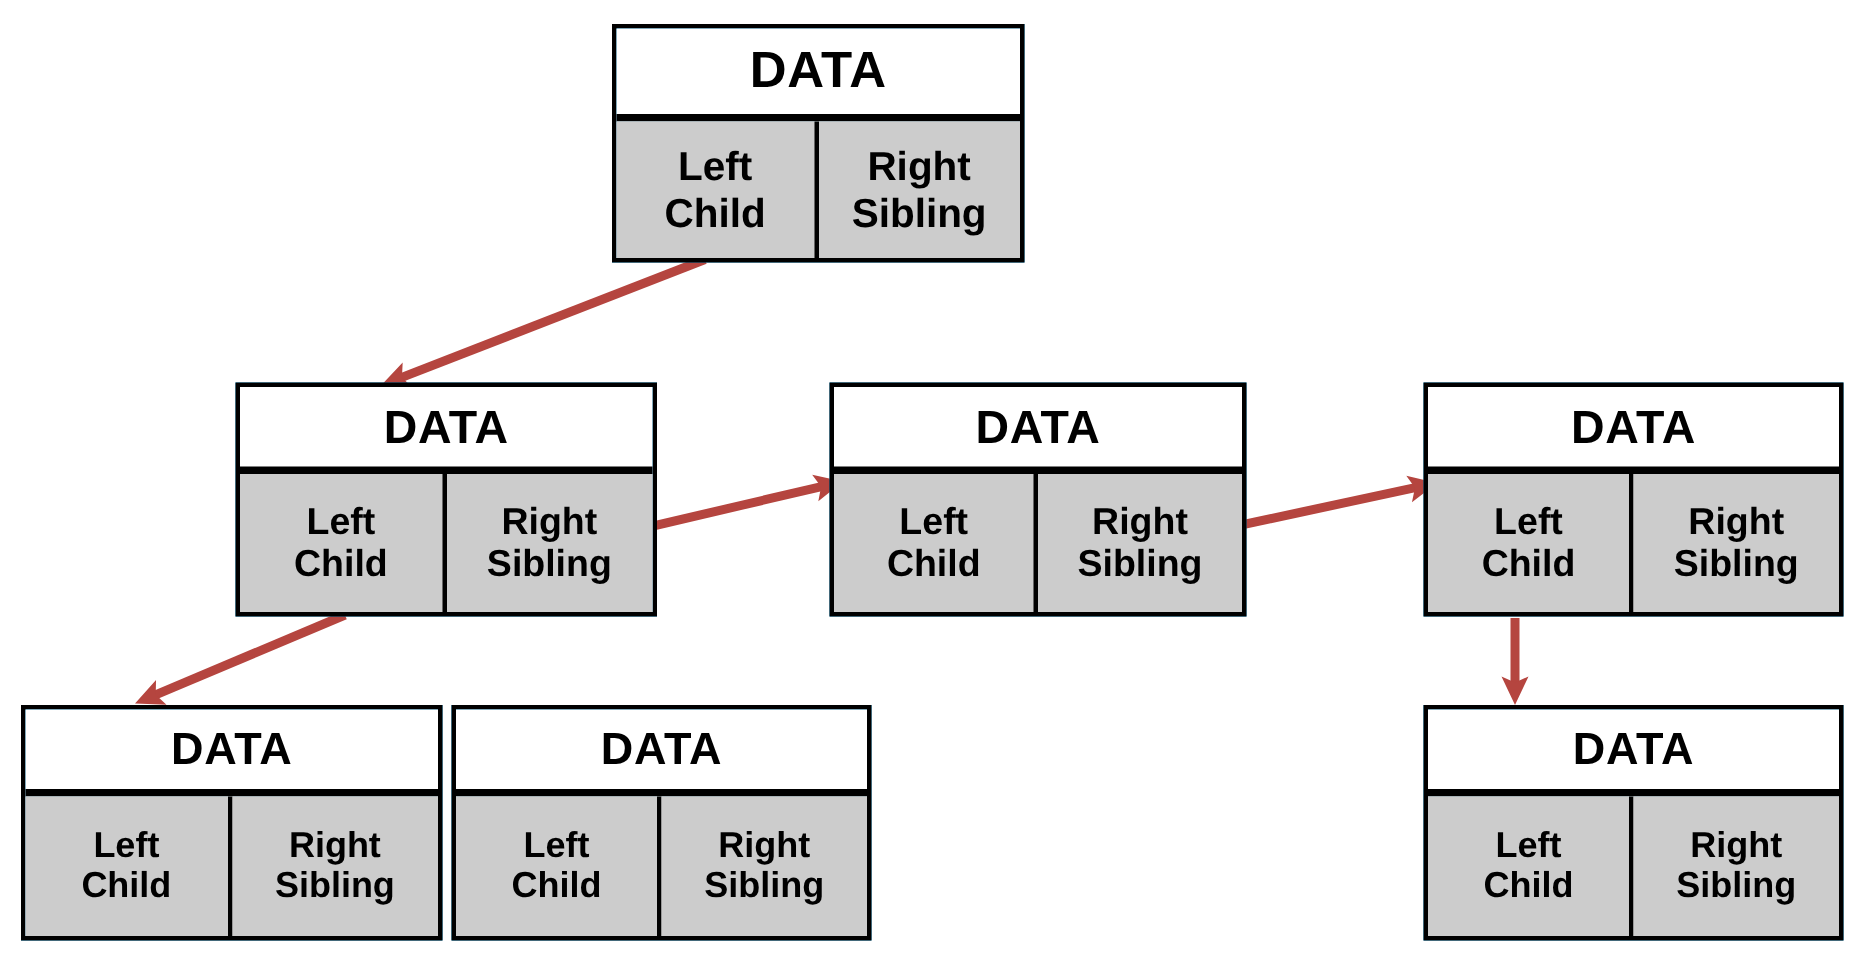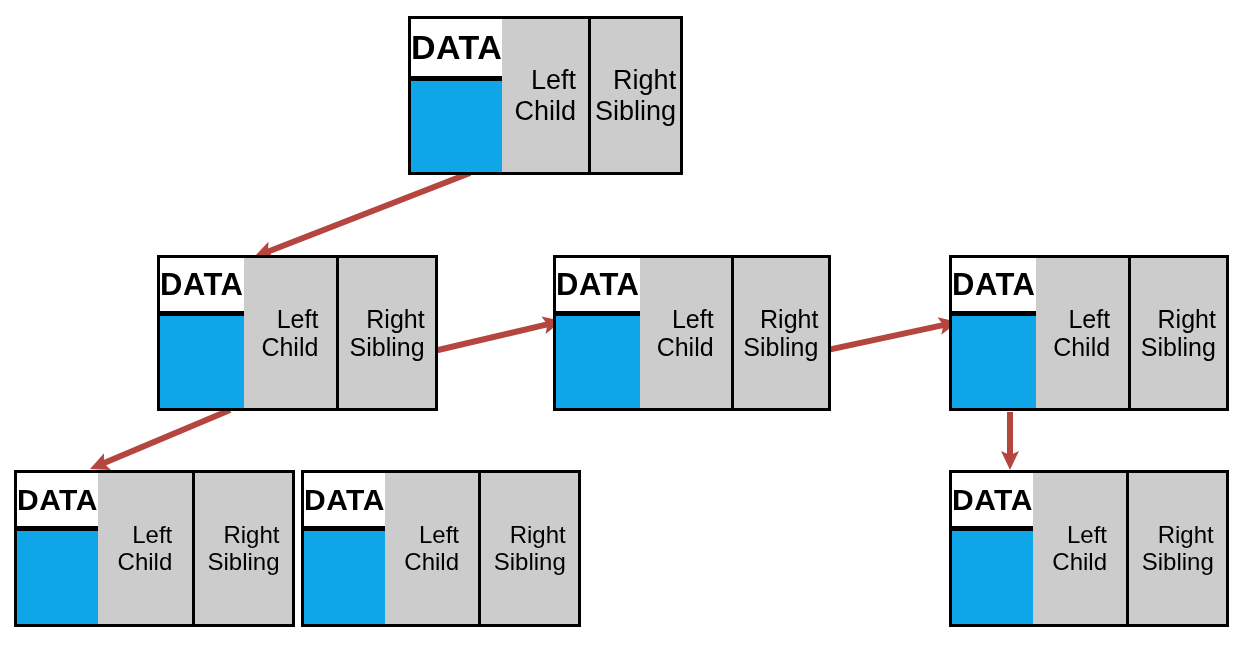--- a/index.html
+++ b/index.html
@@ -18,21 +18,21 @@
     overflow: hidden;
   }
 
   
   .node {
     position: absolute;
     box-sizing: border-box;
     border: 3px solid #000000;
     background: #0ea5e9;
     display: flex;
-    flex-direction: row;
+    flex-direction: column;
   }
   .node-data {
     flex: 0 0 auto;
     background: #ffffff;
     display: flex;
     align-items: center;
     justify-content: center;
     border-bottom: 5px solid #000000;
     box-sizing: border-box;
     color: #000000;
@@ -42,23 +42,23 @@
   .node-ptrs {
     flex: 1 1 auto;
     display: flex;
     background: #cccccc;
   }
   .ptr {
     flex: 1 1 50%;
     display: flex;
     align-items: center;
     justify-content: center;
-    text-align: right;
+    text-align: center;
     color: #000000;
-    font-weight: 400;
+    font-weight: 700;
     line-height: 1.12;
     box-sizing: border-box;
     background: #cccccc;
   }
   .ptr.left {
     border-right: 3px solid #000000;
   }
 
   
   .node.big .node-data  { height: 62px; font-size: 34px; }

